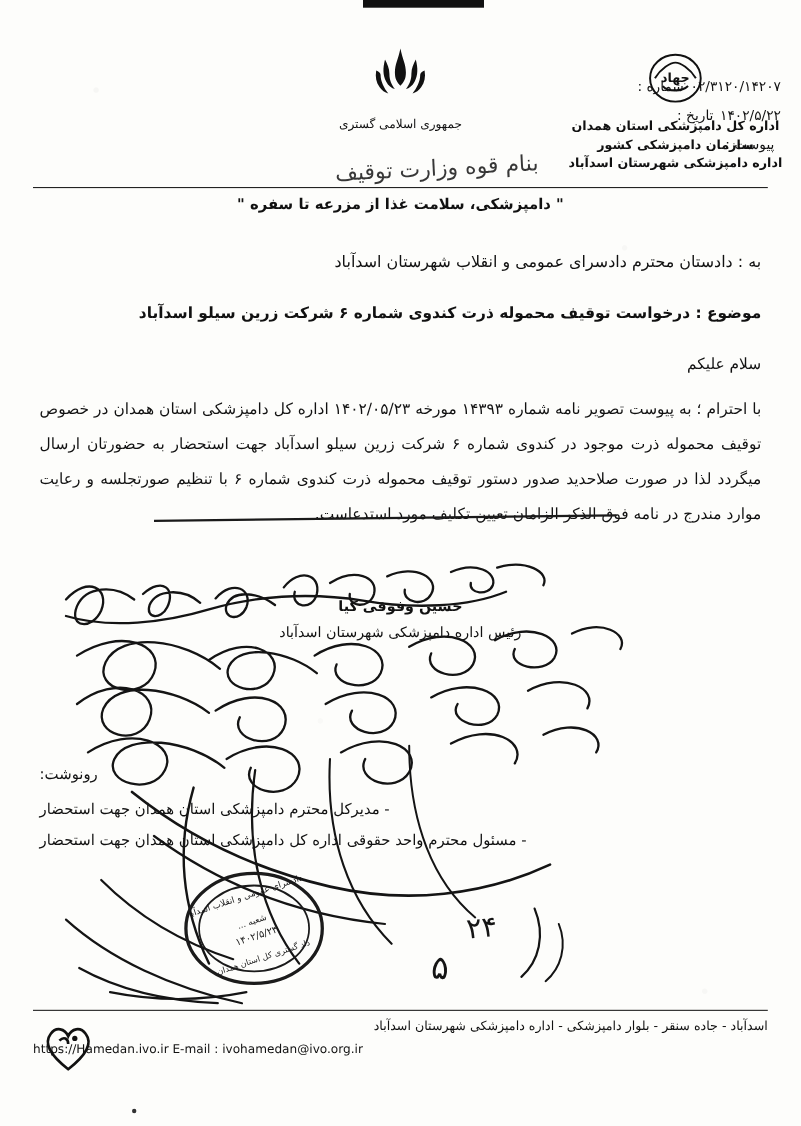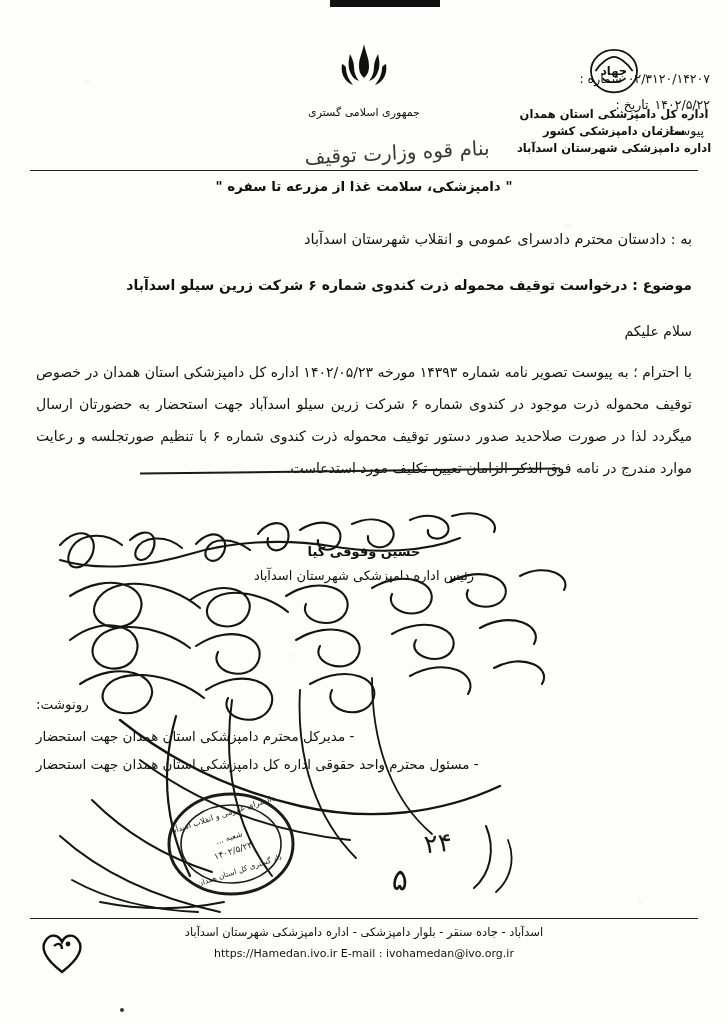--- a/index.html
+++ b/index.html
@@ -88,21 +88,21 @@
   .sigblock .name{font-weight:bold;}
   
   .copies{
     position:absolute;top:690px;right:36px;left:36px;
     font-size:13.5px;line-height:28px;text-align:left;
   }
   .copies .title{margin-bottom:4px;}
   
   .footer{
     position:absolute;top:922px;left:30px;right:30px;
-    font-size:11.5px;line-height:21px;text-align:center;direction:rtl;
+    font-size:11.5px;line-height:21px;direction:rtl;
   }
   .footer .line2{direction:rtl;}
   .footer .line3{direction:ltr;font-size:11px;}
   .footer-logo{
     position:absolute;top:922px;left:34px;width:56px;height:56px;
   }
   
   .hand{
     position:absolute;inset:0;pointer-events:none;
   }

